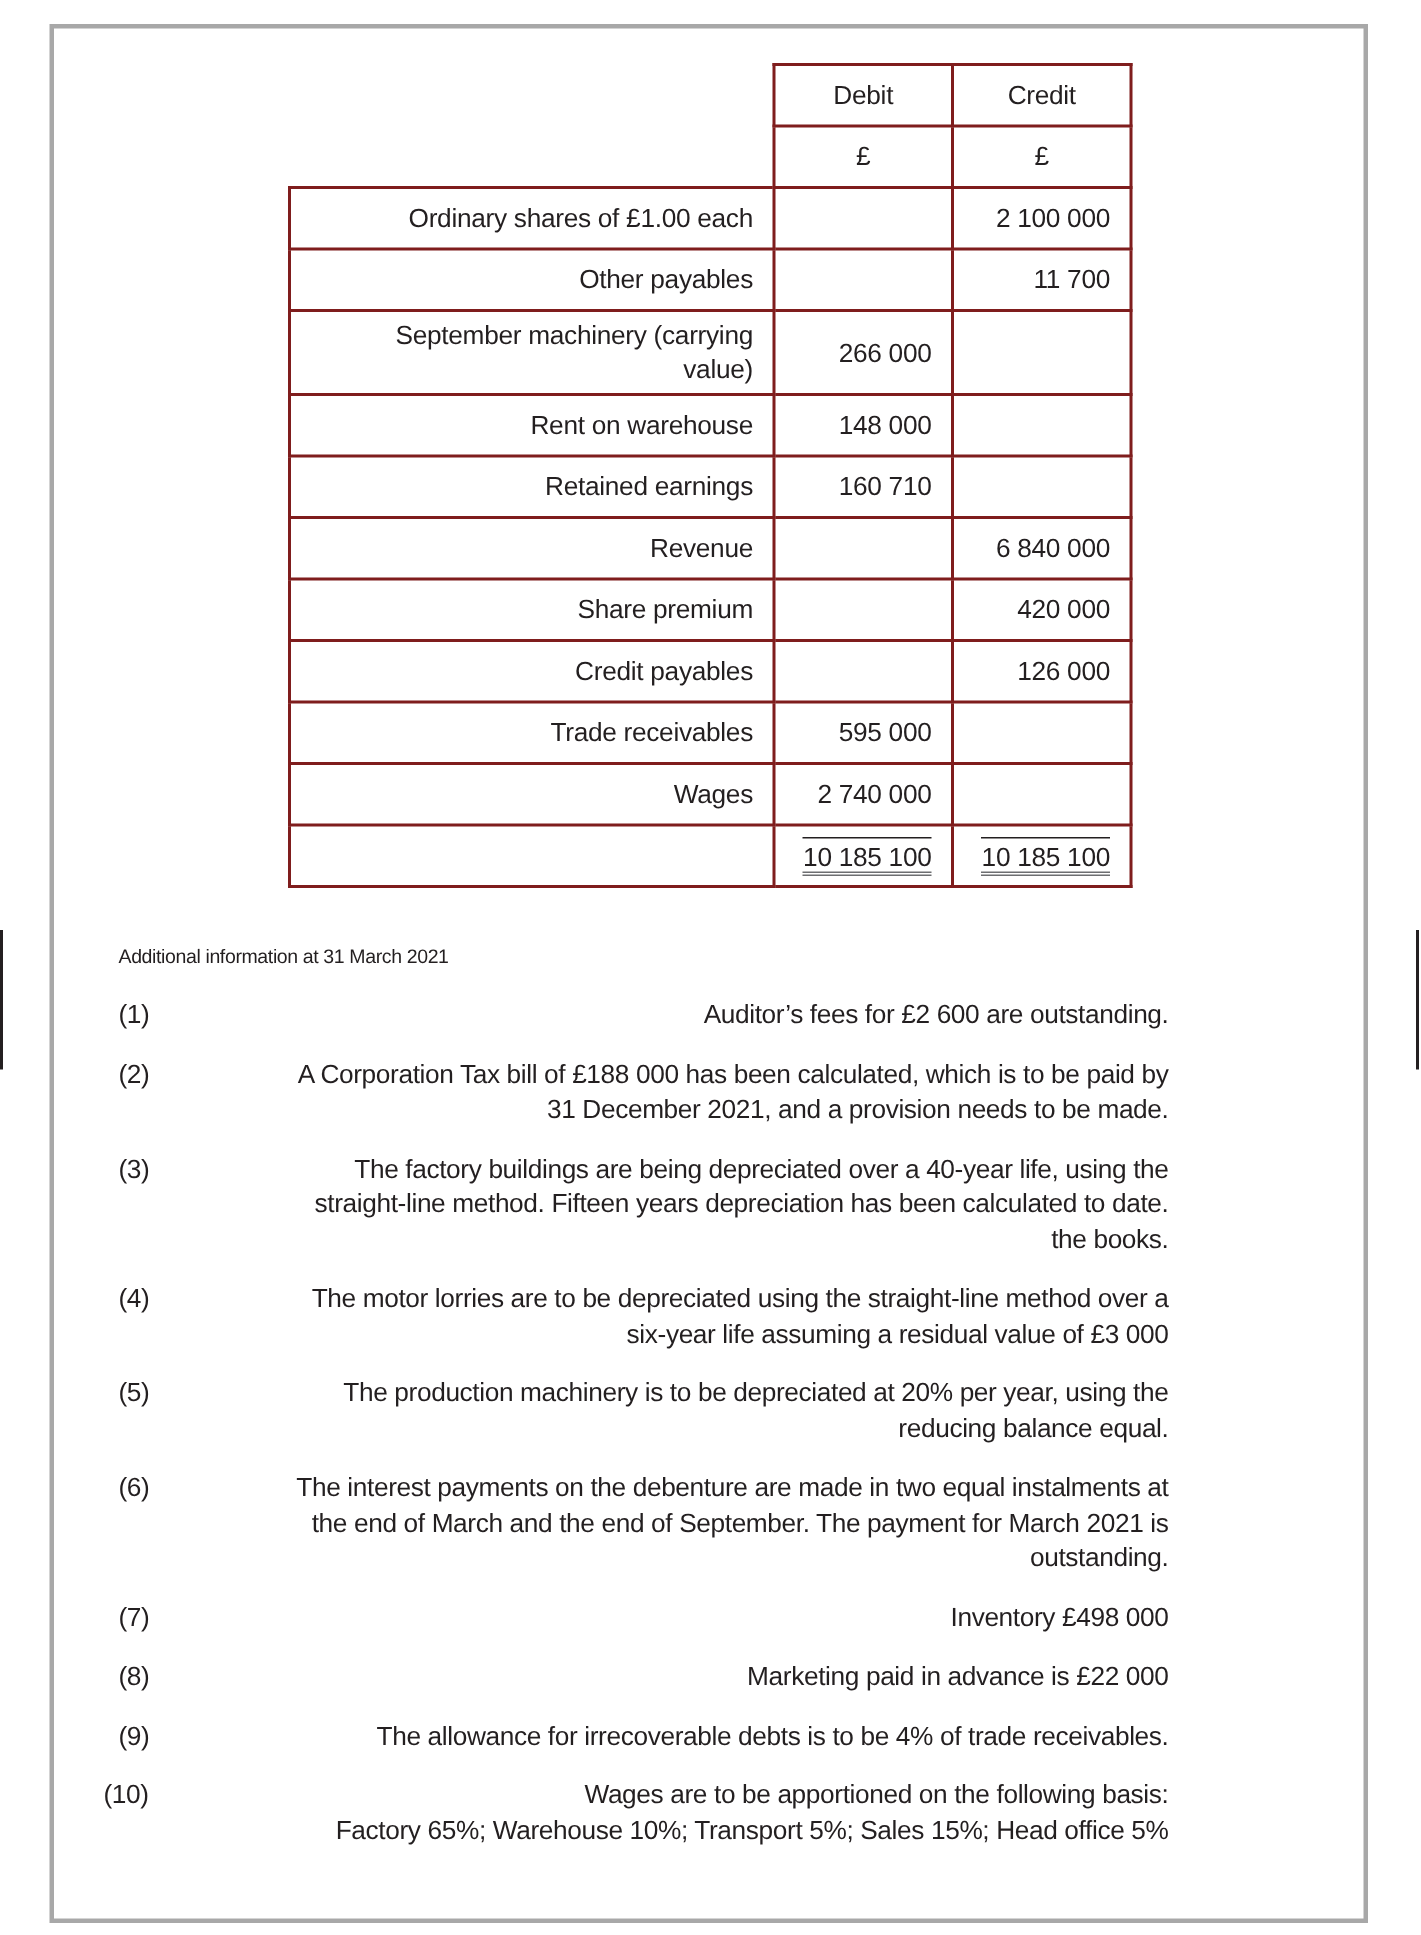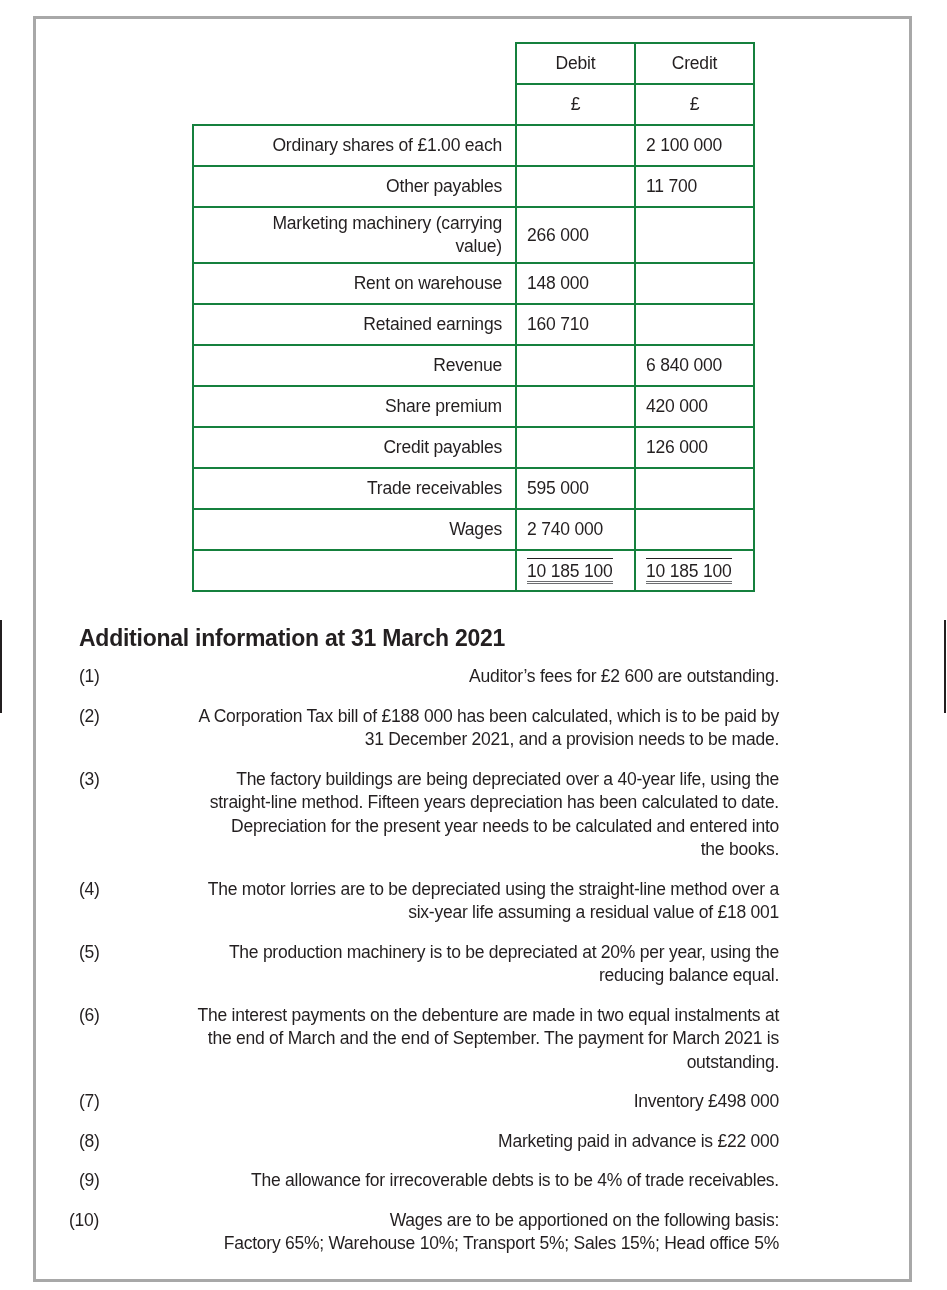--- a/index.html
+++ b/index.html
@@ -6,32 +6,32 @@
   body { width:947px; height:1290px; position:relative; overflow:hidden;
          font-family:"Liberation Sans", sans-serif; color:#231f20; }
   .frame { position:absolute; left:33px; top:16px; width:873px; height:1260px;
            border:3px solid #a8a8a8; background:#fff; }
   .side-mark { position:absolute; width:2px; background:#231f20; top:620px; height:93px; }
   .side-mark.left { left:0; }
   .side-mark.right { left:944px; }
 
   table.tb { position:absolute; left:192px; top:42px; border-collapse:collapse;
              font-size:17.5px; letter-spacing:-0.2px; }
-  table.tb td { border:2px solid #15803d; padding:0 13px 0 10px; height:39px; vertical-align:middle; }
+  table.tb td { border:2px solid #7f1d1d; padding:0 13px 0 10px; height:39px; vertical-align:middle; }
   table.tb td.blank { border:none; }
   table.tb td.label { width:298px; text-align:right; }
-  table.tb td.num { width:94px; }
+  table.tb td.num { width:94px; text-align:right; }
   table.tb td.head { text-align:center; padding:0; }
   table.tb tr.tall td { height:54px; }
   table.tb td.label.tall-label { line-height:23px; }
   .total { display:inline-block; border-top:1.5px solid #231f20; border-bottom:3px double #6d6e71;
            line-height:20px; padding:2px 0 0 0; }
 
   .info { position:absolute; left:79px; top:626px; width:700px; font-size:17.5px; letter-spacing:-0.25px; }
-  .info h3 { margin:0 0 15px 0; font-size:23px; font-weight:bold; line-height:24px; }
+  .info h3 { margin:0 0 15px 0; font-size:13px; font-weight:normal; line-height:24px; }
   .item { position:relative; padding-left:30px; line-height:23.5px; margin-bottom:16px; }
   .item .num { position:absolute; left:0; top:0; }
   .item.ten .num { left:-10px; }
   .item .line { display:block;text-align:right; }
 </style>
 </head>
 <body>
 
 <div class="side-mark left"></div>
 <div class="side-mark right"></div>
@@ -55,21 +55,21 @@
     <td class="num"></td>
     <td class="num">2 100 000</td>
   </tr>
   <tr>
     <td class="label">Other payables</td>
     <td class="num"></td>
     <td class="num">11 700</td>
   </tr>
   <tr class="tall">
     <td class="label tall-label">
-      <span style="display:block">Marketing machinery (carrying</span>
+      <span style="display:block">September machinery (carrying</span>
       <span style="display:block">value)</span>
     </td>
     <td class="num">266 000</td>
     <td class="num"></td>
   </tr>
   <tr>
     <td class="label">Rent on warehouse</td>
     <td class="num">148 000</td>
     <td class="num"></td>
   </tr>
@@ -122,28 +122,27 @@
   <div class="item">
     <span class="num">(2)</span>
     <span class="line">A Corporation Tax bill of £188 000 has been calculated, which is to be paid by</span>
     <span class="line">31 December 2021, and a provision needs to be made.</span>
   </div>
 
   <div class="item">
     <span class="num">(3)</span>
     <span class="line">The factory buildings are being depreciated over a 40-year life, using the</span>
     <span class="line">straight-line method. Fifteen years depreciation has been calculated to date.</span>
-    <span class="line">Depreciation for the present year needs to be calculated and entered into</span>
     <span class="line">the books.</span>
   </div>
 
   <div class="item">
     <span class="num">(4)</span>
     <span class="line">The motor lorries are to be depreciated using the straight-line method over a</span>
-    <span class="line">six-year life assuming a residual value of £18 001</span>
+    <span class="line">six-year life assuming a residual value of £3 000</span>
   </div>
 
   <div class="item">
     <span class="num">(5)</span>
     <span class="line">The production machinery is to be depreciated at 20% per year, using the</span>
     <span class="line">reducing balance equal.</span>
   </div>
 
   <div class="item">
     <span class="num">(6)</span>

